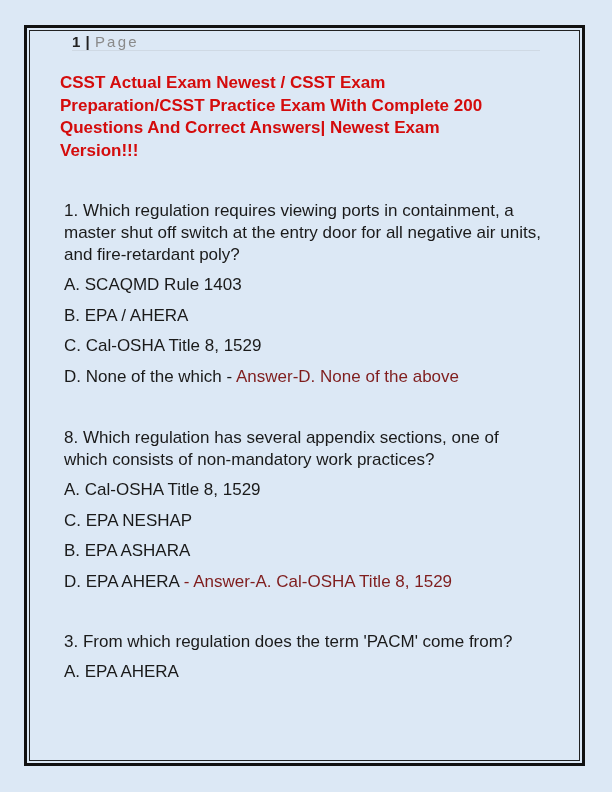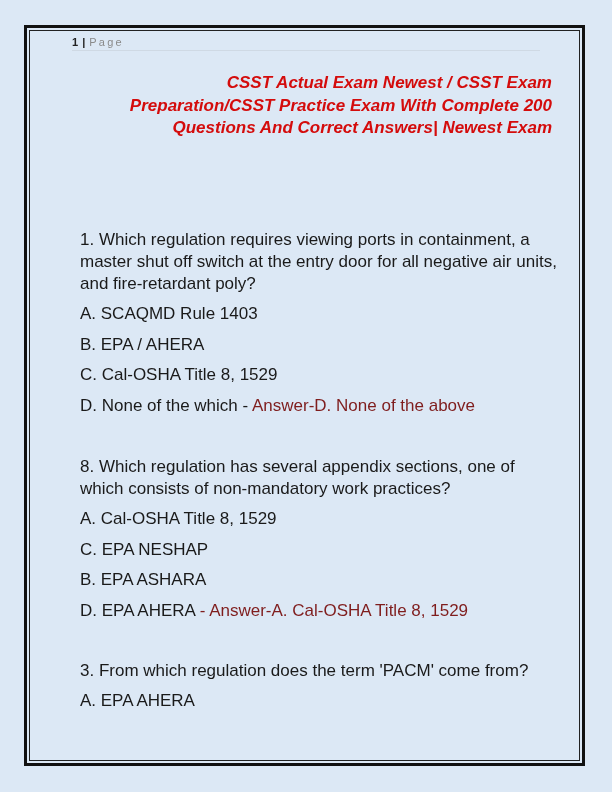--- a/index.html
+++ b/index.html
@@ -33,56 +33,54 @@
       border: 1px solid #222;
       box-sizing: border-box;
     }
     .header {
       position: absolute;
       left: 72px;
       top: 36px;
       width: 468px;
       height: 14px;
       border-bottom: 1px solid #cfd9e4;
-      font-size: 11px;
+      font-size: 15px;
       line-height: 12px;
     }
     .header .num {
       font-weight: bold;
       color: #222;
     }
     .header .sep {
       color: #222;
       font-weight: bold;
       margin: 0 1px;
     }
     .header .pg {
       color: #8a8a8a;
       letter-spacing: 2.2px;
     }
     .title {
       position: absolute;
       left: 60px;
       top: 72px;
       width: 492px;
-      text-align: right;
+      text-align: left;
       color: #d40c0c;
       font-weight: bold;
       font-size: 17px;
       line-height: 22.5px;
-      font-style: italic;
     }
     .content {
       position: absolute;
-      left: 80px;
+      left: 64px;
       width: 480px;
       font-size: 17px;
       line-height: 22px;
       color: #1a1a1a;
-      margin-top: 29px;
     }
     .q-text {
       margin: 0 0 8px 0;
     }
     .option {
       margin: 0;
       height: 30.5px;
       line-height: 22px;
     }
     .answer {
@@ -101,20 +99,21 @@
 <div class="header">
   <span class="num">1</span>
   <span class="sep">|</span>
   <span class="pg">Page</span>
 </div>
 
 <div class="title">
   <div>CSST Actual Exam Newest / CSST Exam</div>
   <div>Preparation/CSST Practice Exam With Complete 200</div>
   <div>Questions And Correct Answers| Newest Exam</div>
+  <div>Version!!!</div>
 </div>
 
 <div class="content" id="q1">
   <p class="q-text">1. Which regulation requires viewing ports in containment, a master shut off switch at the entry door for all negative air units, and fire-retardant poly?</p>
   <p class="option">A. SCAQMD Rule 1403</p>
   <p class="option">B. EPA / AHERA</p>
   <p class="option">C. Cal-OSHA Title 8, 1529</p>
   <p class="option">
     <span>D. None of the which -</span>
     <span class="answer">Answer-D. None of the above</span>

